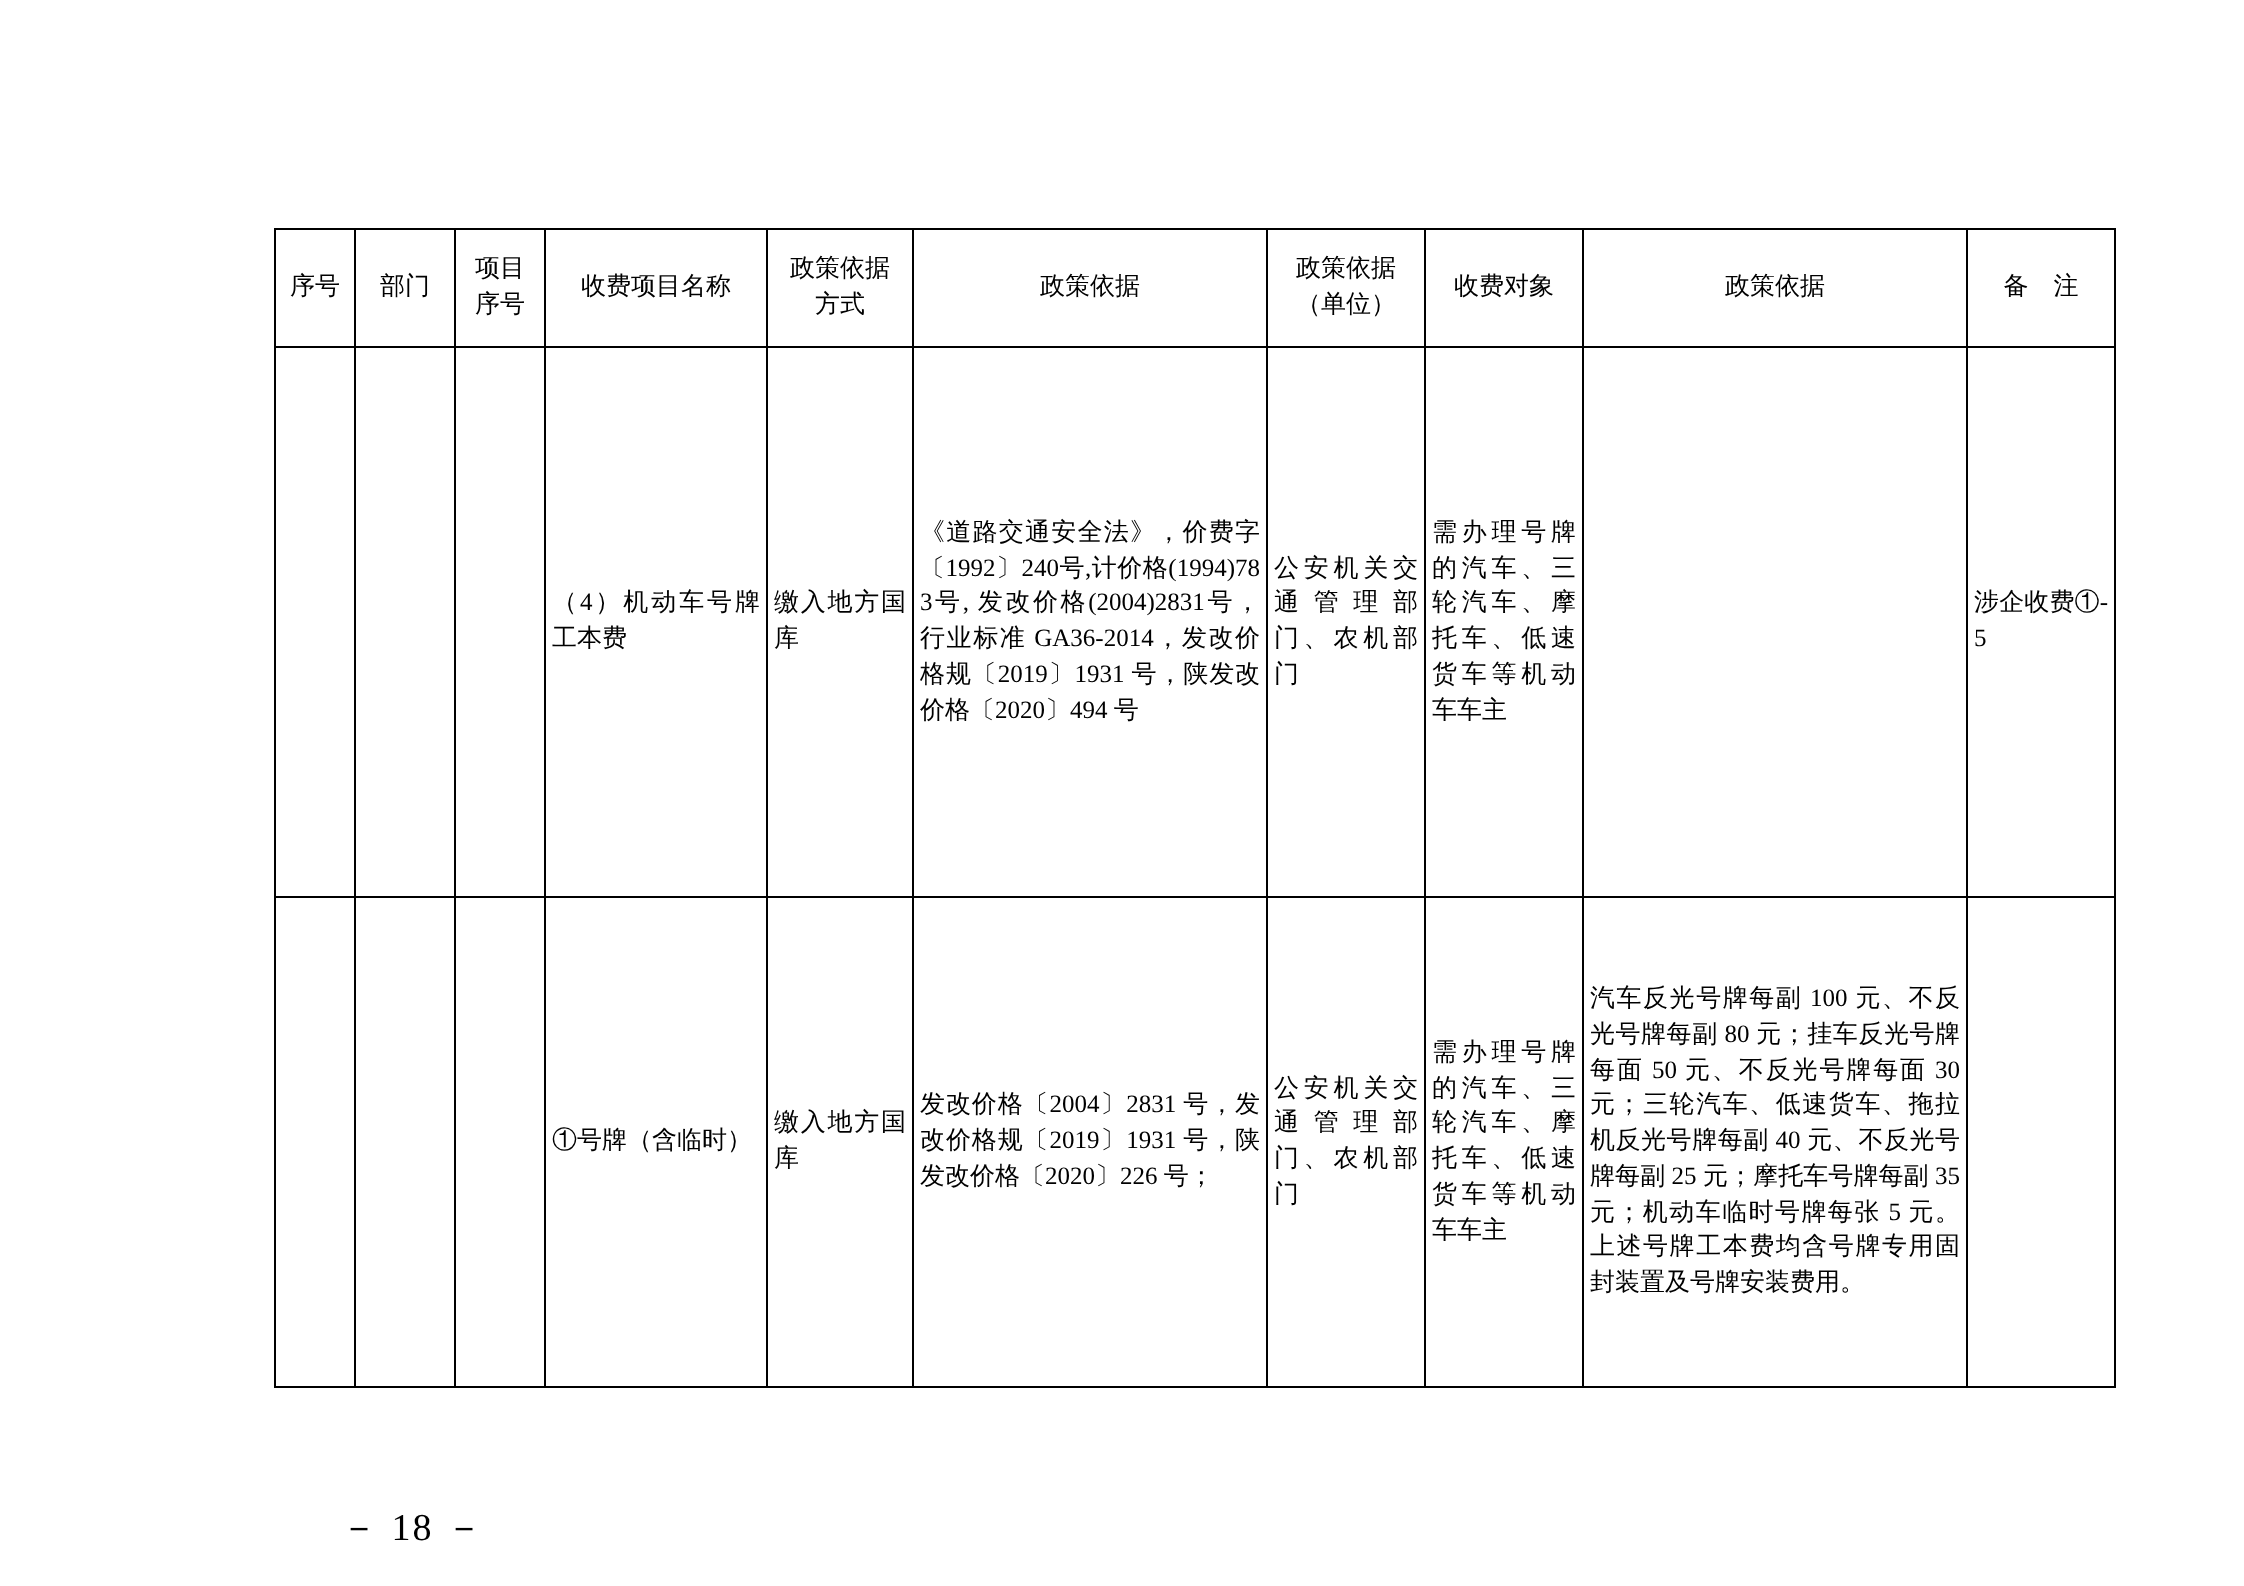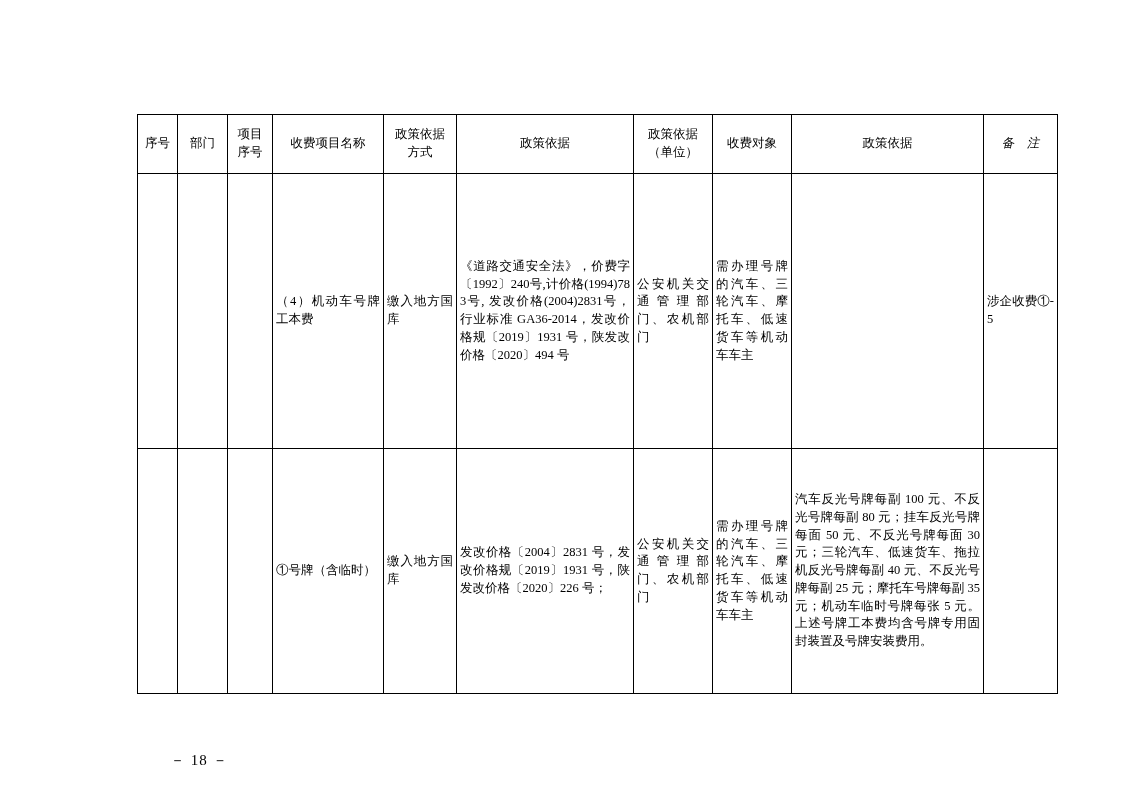--- a/index.html
+++ b/index.html
@@ -65,27 +65,27 @@
 
   .c-seq      { width: 33px; }
   .c-dept     { width: 43px; }
   .c-itemseq  { width: 38px; }
   .c-name     { width: 104px; margin-top: 24px; }
   .c-fund     { width: 66px; }
   .c-policy   { width: 170px; }
   .c-org      { width: 72px; }
   .c-object   { width: 72px; }
   .c-standard { width: 185px; }
-  .c-remark   { width: 67px; font-style: italic; }
+  .c-remark   { width: 67px; }
 
   .footer {
     position: absolute;
     left: 170px;
     top: 735px;
-    font-size: 15px;
+    font-size: 19px;
     letter-spacing: 1px;
   }
 </style>
 </head>
 <body>
 
 <div class="page">
 
   <table class="fee-table">
     <thead>

